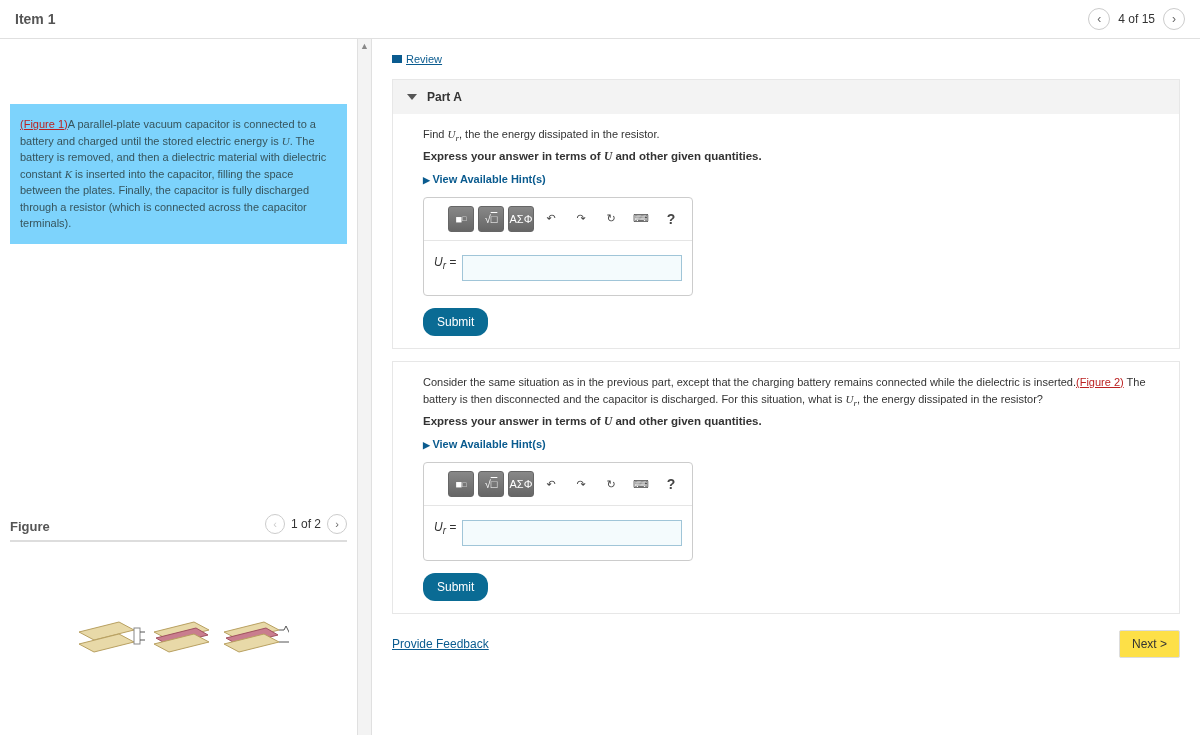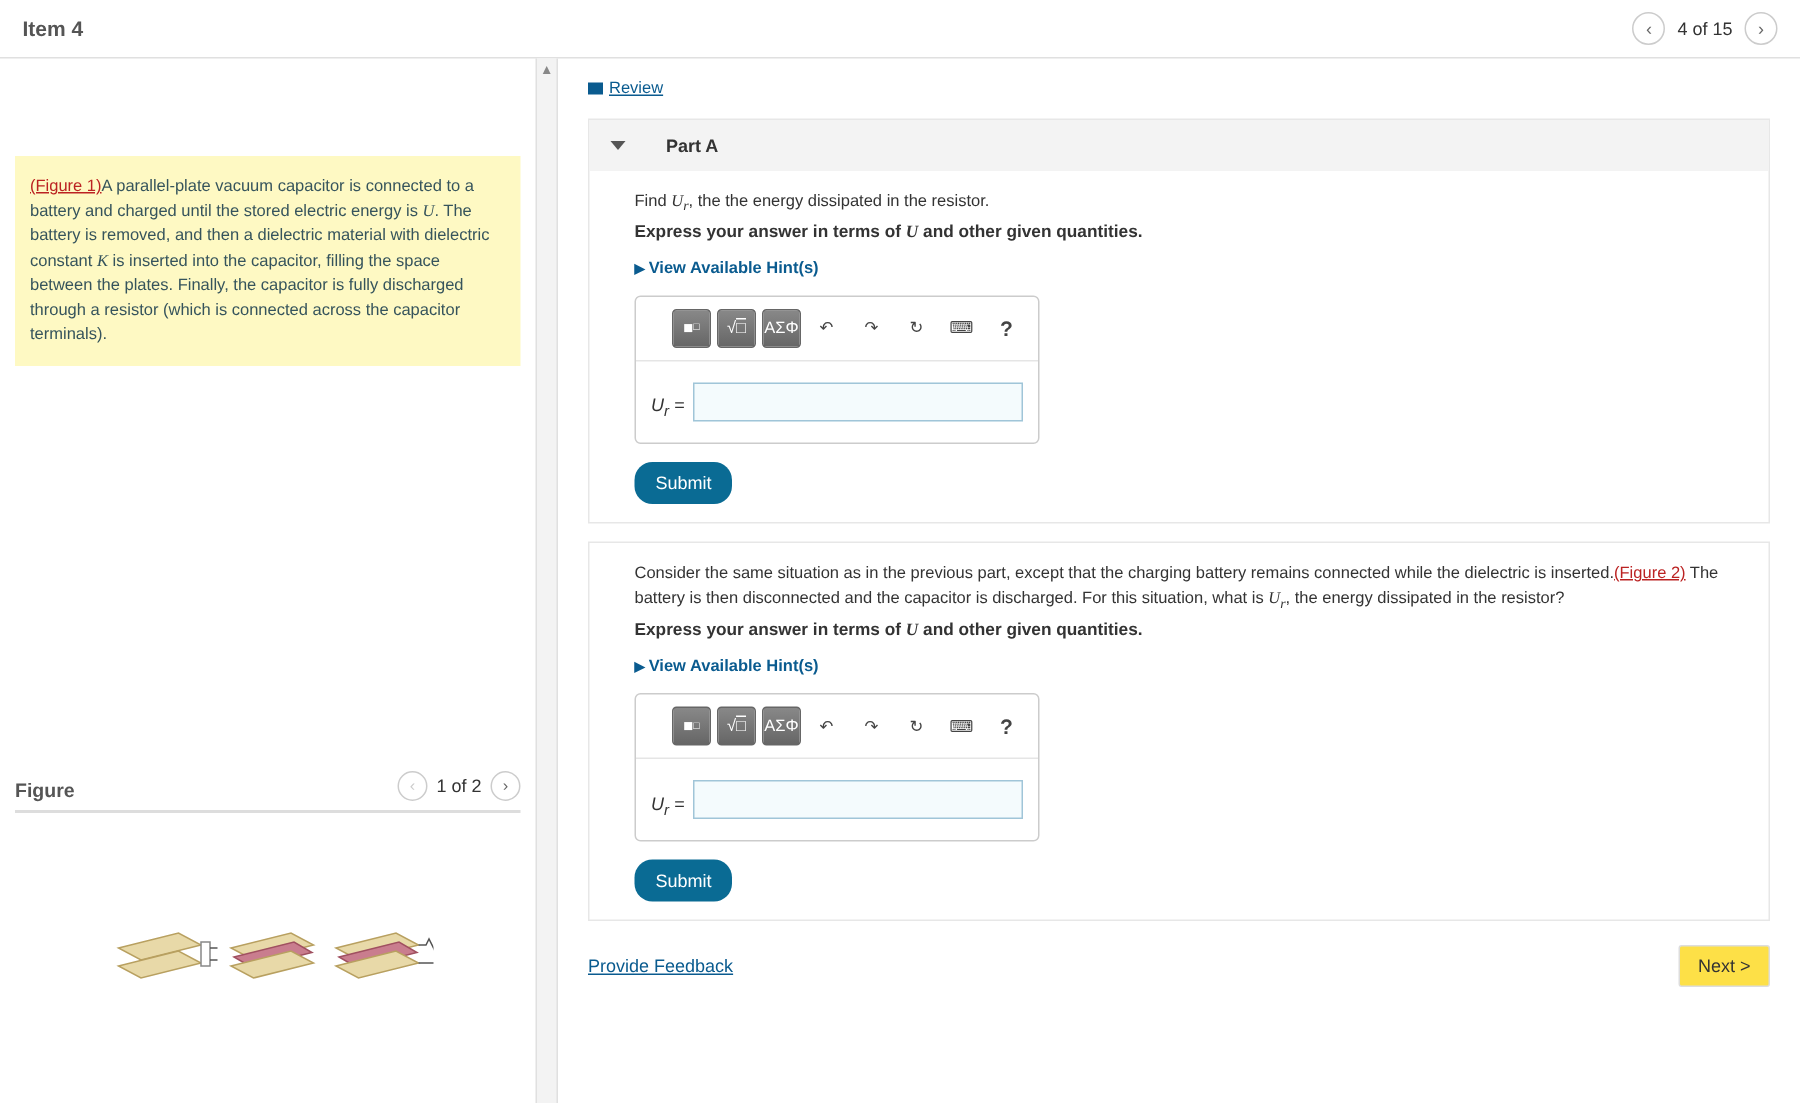--- a/index.html
+++ b/index.html
@@ -4,66 +4,66 @@
 <style>
 *{box-sizing:border-box;margin:0;padding:0;font-family:Arial,Helvetica,sans-serif}
 body{background:#fff;color:#333;font-size:12px}
 .topbar{display:flex;justify-content:space-between;align-items:center;padding:8px 15px;border-bottom:1px solid #e0e0e0}
 .topbar h2{font-size:14px;font-weight:bold;color:#555}
 .nav-group{display:flex;align-items:center;gap:8px}
 .circle-btn{width:22px;height:22px;border:1px solid #ccc;border-radius:50%;display:flex;align-items:center;justify-content:center;background:#fff;cursor:pointer;font-size:12px;color:#666}
 .page-pos{font-size:12px;color:#333}
 .main{display:flex;height:703px}
 .left-pane{width:358px;border-right:1px solid #e0e0e0;padding:10px;display:flex;flex-direction:column}
-.problem-box{background:#fef9c3;padding:12px 10px;font-size:11px;line-height:1.5;color:#36545c;margin-top:55px}
+.problem-box{background:#7dd3fc;padding:12px 10px;font-size:11px;line-height:1.5;color:#36545c;margin-top:55px}
 .problem-box .flink{color:#b22;text-decoration:underline}
 .problem-box .it{font-style:italic;font-family:Georgia,serif}
 .figure-head{display:flex;justify-content:space-between;align-items:flex-end;border-bottom:2px solid #ddd;padding:6px 0;margin-top:auto}
 .figure-head h3{font-size:13px;color:#555;font-weight:bold}
 .fig-nav{display:flex;align-items:center;gap:6px}
 .fig-nav .circle-btn{width:20px;height:20px;font-size:11px}
 .fig-nav .disabled{color:#ccc;cursor:default}
 .figure-img{flex:0 0 190px;display:flex;align-items:center;justify-content:center}
 .scrolltrack{width:14px;background:#f3f3f3;border-right:1px solid #e0e0e0;position:relative}
 .scrolltrack .thumb-up{position:absolute;top:0;left:0;right:0;height:14px;display:flex;align-items:center;justify-content:center;color:#888;font-size:9px}
 .right-pane{flex:1;padding:10px 20px;overflow:auto}
 .review-row{display:flex;justify-content:flex-start;padding:4px 0 14px}
 .review-link{color:#0a5b8f;font-size:11px;text-decoration:underline;display:flex;align-items:center;gap:4px}
 .review-link .ricon{width:10px;height:8px;background:#0a5b8f;display:inline-block}
 .part{border:1px solid #e7e7e7;margin-bottom:12px}
-.part-head{background:#f3f3f3;padding:10px 14px;display:flex;align-items:center;gap:27px;font-weight:bold;font-size:12px}
+.part-head{background:#f3f3f3;padding:10px 14px;display:flex;align-items:center;gap:10px;font-weight:bold;font-size:12px}
 .caret{width:0;height:0;border-left:5px solid transparent;border-right:5px solid transparent;border-top:6px solid #555}
 .part-body{padding:12px 30px}
 .prompt{font-size:11px;line-height:1.6;margin-bottom:4px}
 .prompt .usub{font-style:italic;font-family:Georgia,serif}
 .prompt .flink{color:#b22;text-decoration:underline}
 .bold-instr{font-weight:bold;font-size:11.5px;margin:4px 0 10px}
 .bold-instr .it{font-style:italic;font-family:Georgia,serif}
 .hints{color:#0a5b8f;font-size:11px;font-weight:bold;cursor:pointer;margin-bottom:12px;display:inline-block}
 .hints::before{content:"▶ ";font-size:9px}
 .answer-box{border:1px solid #ccc;border-radius:4px;width:270px;padding:0}
 .toolbar{display:flex;align-items:center;padding:8px;gap:4px;border-bottom:1px solid #e5e5e5}
 .tbtn{min-width:26px;height:26px;border:1px solid #aaa;border-radius:3px;background:linear-gradient(#fafafa,#e5e5e5);display:flex;align-items:center;justify-content:center;font-size:11px;color:#444;cursor:pointer}
 .tbtn.dark{background:linear-gradient(#888,#666);color:#fff;border-color:#666}
 .tbtn.plain{border:none;background:none}
 .tbtn.q{font-weight:bold;font-size:14px}
-.answer-row{display:flex;align-items:flex-end;padding:14px 10px;gap:6px}
+.answer-row{display:flex;align-items:flex-start;padding:14px 10px;gap:6px}
 .answer-row .lbl{font-style:italic;font-family:Georgia,serif;font-size:12px}
 .answer-row input{flex:1;height:26px;border:1px solid #a0c5d8;background:#f4fbfd;padding:0 6px}
 .submit-btn{background:#0a6b94;color:#fff;border:none;padding:7px 14px;font-size:12px;border-radius:12px;margin-top:12px;cursor:pointer}
 .footer-row{display:flex;justify-content:space-between;align-items:center;margin-top:16px}
 .feedback{color:#0a5b8f;text-decoration:underline;font-size:12px}
 .next-btn{background:#fde047;border:1px solid #ddd;padding:6px 12px;font-size:12px;color:#333;border-radius:2px;cursor:pointer}
 .cap-svg{width:220px;height:70px}
 </style>
 </head>
 <body>
 
 <div class="topbar">
-  <h2>Item 4</h2>
+  <h2>Item 1</h2>
   <div class="nav-group">
     <div class="circle-btn">‹</div>
     <span class="page-pos">4 of 15</span>
     <div class="circle-btn">›</div>
   </div>
 </div>
 
 <div class="main">
   <div class="left-pane">
     <div class="problem-box">

